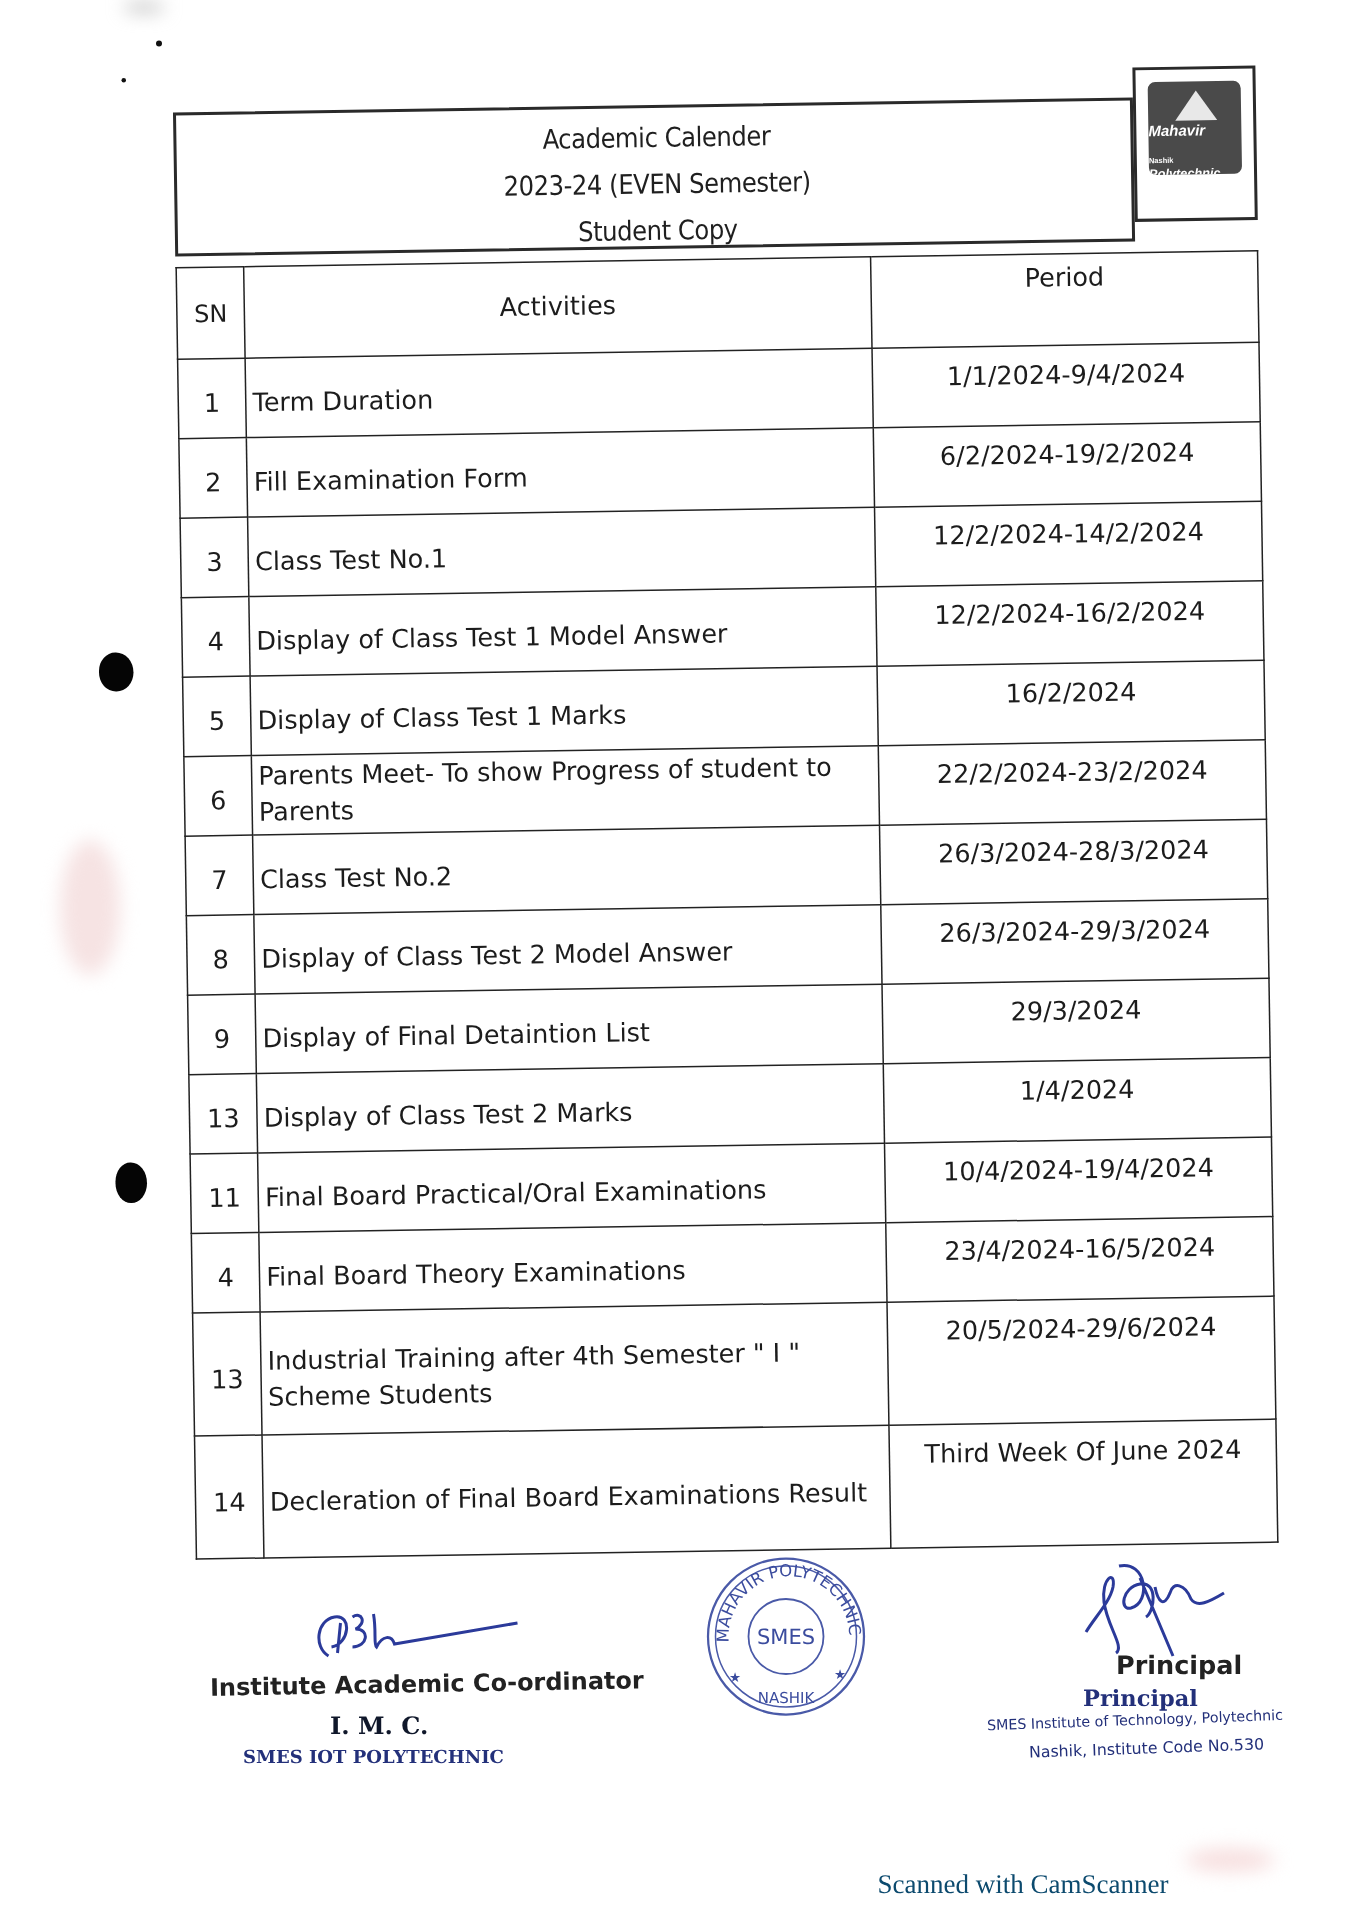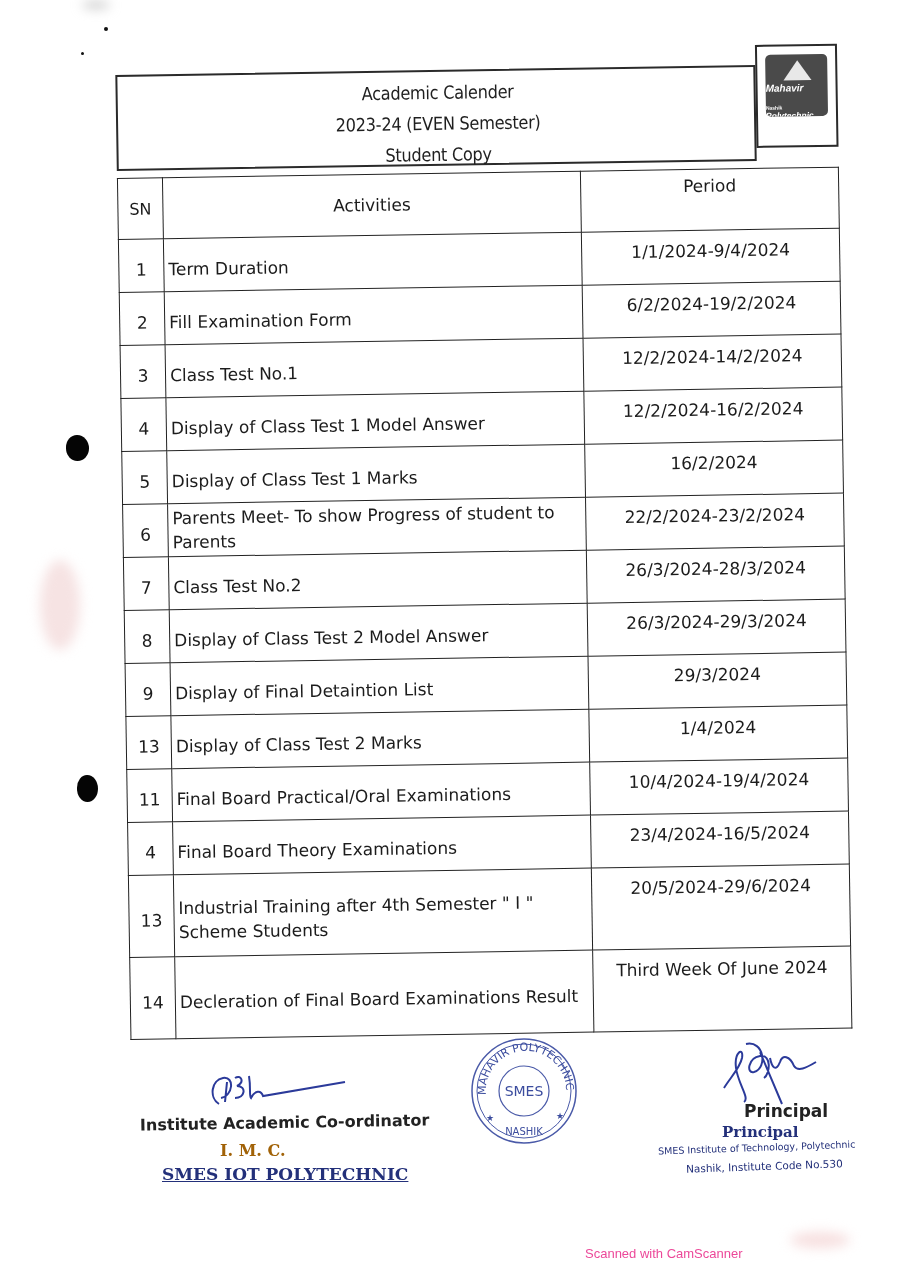--- a/index.html
+++ b/index.html
@@ -49,28 +49,28 @@
   th.per-h { text-align: center; vertical-align: top !important; padding-top: 6px !important; }
   td.sn { text-align: center; padding-top: 8px !important; }
   td.act { padding-left: 4px !important; padding-top: 8px !important; line-height: 24px; }
   td.per { text-align: center; vertical-align: top !important; padding-top: 10px !important; }
   tr.r { height: 53px; }
   tr.r.tall { height: 53px; }
   tr.r.xtall { height: 82px; }
 
   .footer { position: absolute; left: 0; top: 0; width: 904px; height: 1280px; }
   .sig-left-label { position: absolute; left: 140px; top: 1113px; font-family: "DejaVu Sans", sans-serif; font-size: 16px; font-weight: bold; color: #222; transform: rotate(-1deg); }
-  .imc { position: absolute; left: 220px; top: 1141px; font-family: "DejaVu Serif", serif; font-size: 16px; font-weight: bold; color: #a16207; }
-  .smes-iot { position: absolute; left: 162px; top: 1164px; font-family: "DejaVu Serif", serif; font-size: 17px; font-weight: bold; color: #23307a; text-decoration: underline; }
+  .imc { position: absolute; left: 220px; top: 1141px; font-family: "DejaVu Serif", serif; font-size: 16px; font-weight: bold; color: #0f172a; }
+  .smes-iot { position: absolute; left: 162px; top: 1164px; font-family: "DejaVu Serif", serif; font-size: 12px; font-weight: bold; color: #23307a; }
   .principal { position: absolute; left: 744px; top: 1101px; font-family: "DejaVu Sans", sans-serif; font-size: 17px; font-weight: bold; color: #222; }
   .principal2 { position: absolute; left: 722px; top: 1123px; font-family: "DejaVu Serif", serif; font-size: 15px; font-weight: bold; color: #23307a; }
   .inst-name { position: absolute; left: 658px; top: 1142px; font-family: "DejaVu Sans", sans-serif; font-size: 9.5px; color: #23307a; transform: rotate(-2deg); white-space: nowrap; }
   .inst-code { position: absolute; left: 686px; top: 1160px; font-family: "DejaVu Sans", sans-serif; font-size: 10.5px; color: #23307a; transform: rotate(-2deg); white-space: nowrap; }
   .stamp { position: absolute; left: 468px; top: 1035px; width: 112px; height: 112px; }
-  .scanned { position: absolute; left: 585px; top: 1246px; font-family: Liberation Sans, sans-serif; font-size: 13px; color: #ec4899; }
+  .scanned { position: absolute; left: 585px; top: 1246px; font-family: Liberation Serif, serif; font-size: 18px; color: #0c4a6e; }
 </style>
 </head>
 <body>
 
 <div class="page">
 
   <div class="smudge" style="left:82px;top:2px;width:28px;height:6px;background:#bbb;"></div>
   <div class="smudge" style="left:40px;top:560px;width:40px;height:90px;background:#f6e3e3;"></div>
   <div class="smudge" style="left:790px;top:1232px;width:60px;height:16px;background:#f7e0e0;"></div>
   <div class="dot" style="left:104px;top:27px;width:4px;height:4px;"></div>

